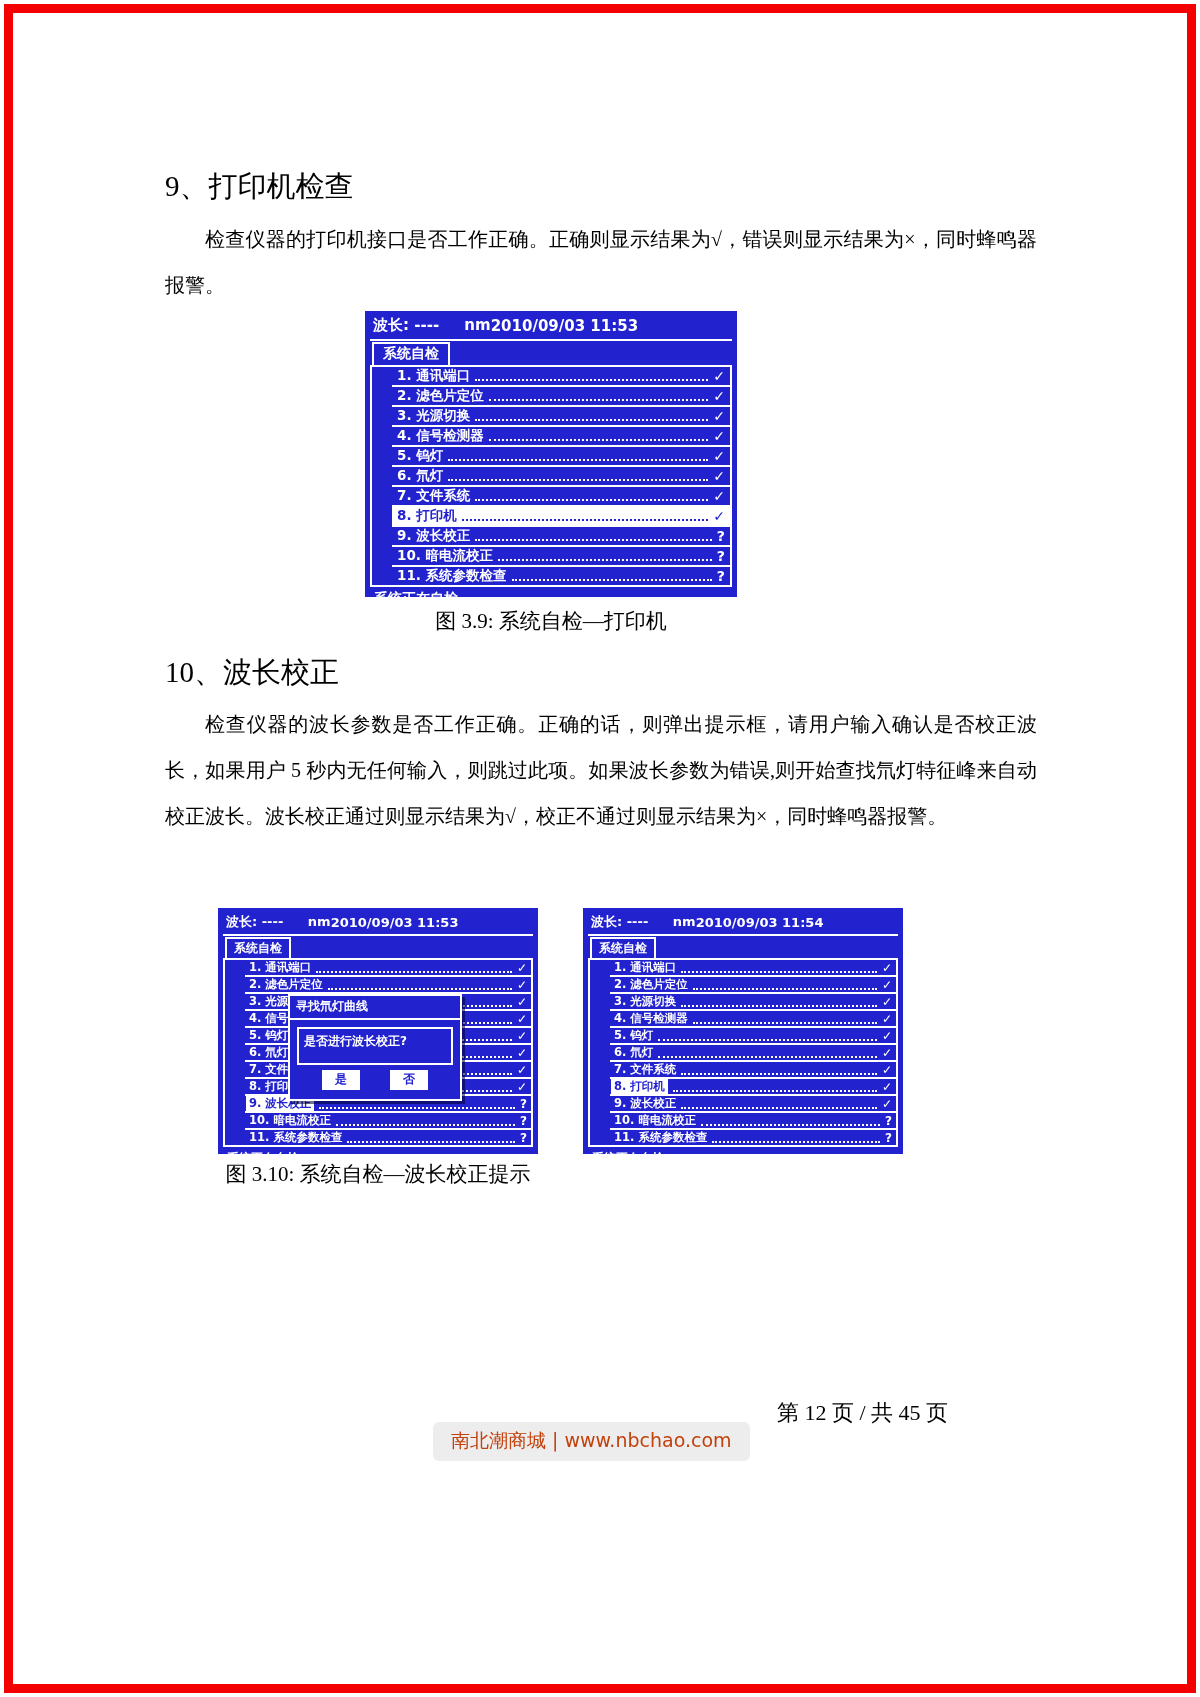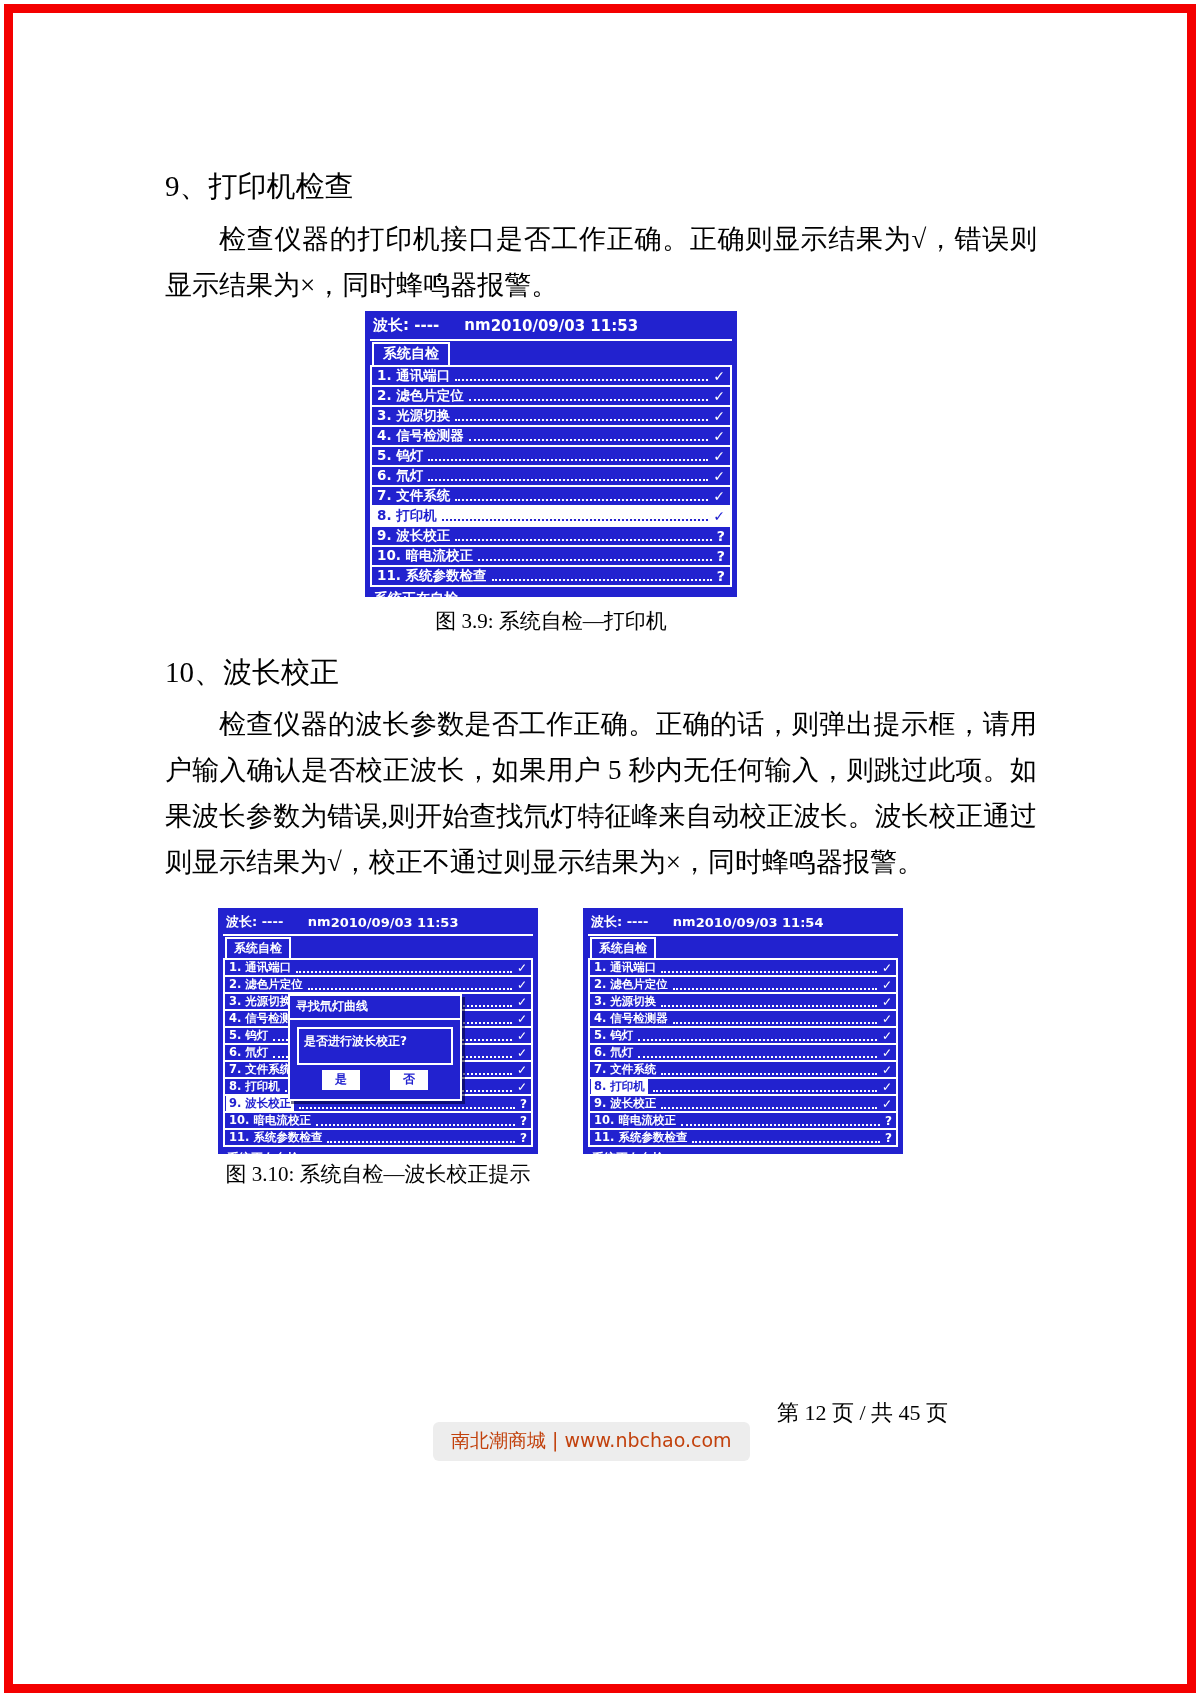--- a/index.html
+++ b/index.html
@@ -7,21 +7,21 @@
   html,body { background:#fff; }
   #page {
     position:relative; width:1200px; height:1697px; background:#fff;
     font-family:"Liberation Serif", serif; color:#000; overflow:hidden;
   }
   .frame {
     position:absolute; inset:4px; border:9px solid var(--red); pointer-events:none; z-index:10;
   }
   .abs { position:absolute; }
   .heading { font-size:29px; line-height:1.2; }
-  .para { font-size:27px; line-height:46px; text-align:justify; text-indent:2em; }
+  .para { font-size:20px; line-height:46px; text-align:justify; text-indent:2em; }
   .caption { font-size:21px; text-align:center; white-space:nowrap; }
 
   
   .screen {
     position:absolute; background:var(--blue); color:#fff;
     font-family:"DejaVu Sans", sans-serif; font-weight:bold;
     display:flex; flex-direction:column; padding:4px 5px;
   }
   .scr-header {
     display:flex; align-items:center;
@@ -29,20 +29,21 @@
   }
   .scr-h-left .unit { margin-left:20px; }
   .scr-tab {
     align-self:flex-start; border:2px solid #fff; background:var(--blue);
     padding:1px 9px 2px; margin:1px 0 -2px 2px; position:relative; z-index:1; flex:0 0 auto;
   }
   .scr-list { border:2px solid #fff; flex:1 1 auto; display:flex; flex-direction:column; }
   .scr-row {
     flex:1 1 auto; display:flex; align-items:center; padding:0 5px;
     border-bottom:2px solid #fff;
+    margin-left:20px;
   }
   .scr-row:last-of-type { border-bottom:none; }
   .scr-row .lbl { white-space:nowrap; }
   .scr-row .leader {
     flex:1 1 auto; border-bottom:2px dotted currentColor; margin:0 5px;
     position:relative; top:4px; height:1px;
   }
   .scr-row .stat { white-space:nowrap; font-size:1.05em; }
   .scr-row.hl-row { background:#fff; color:var(--blue); }
   .scr-row.hl-label .lbl { background:#fff; color:var(--blue); padding:0 3px; margin-left:-3px; }

